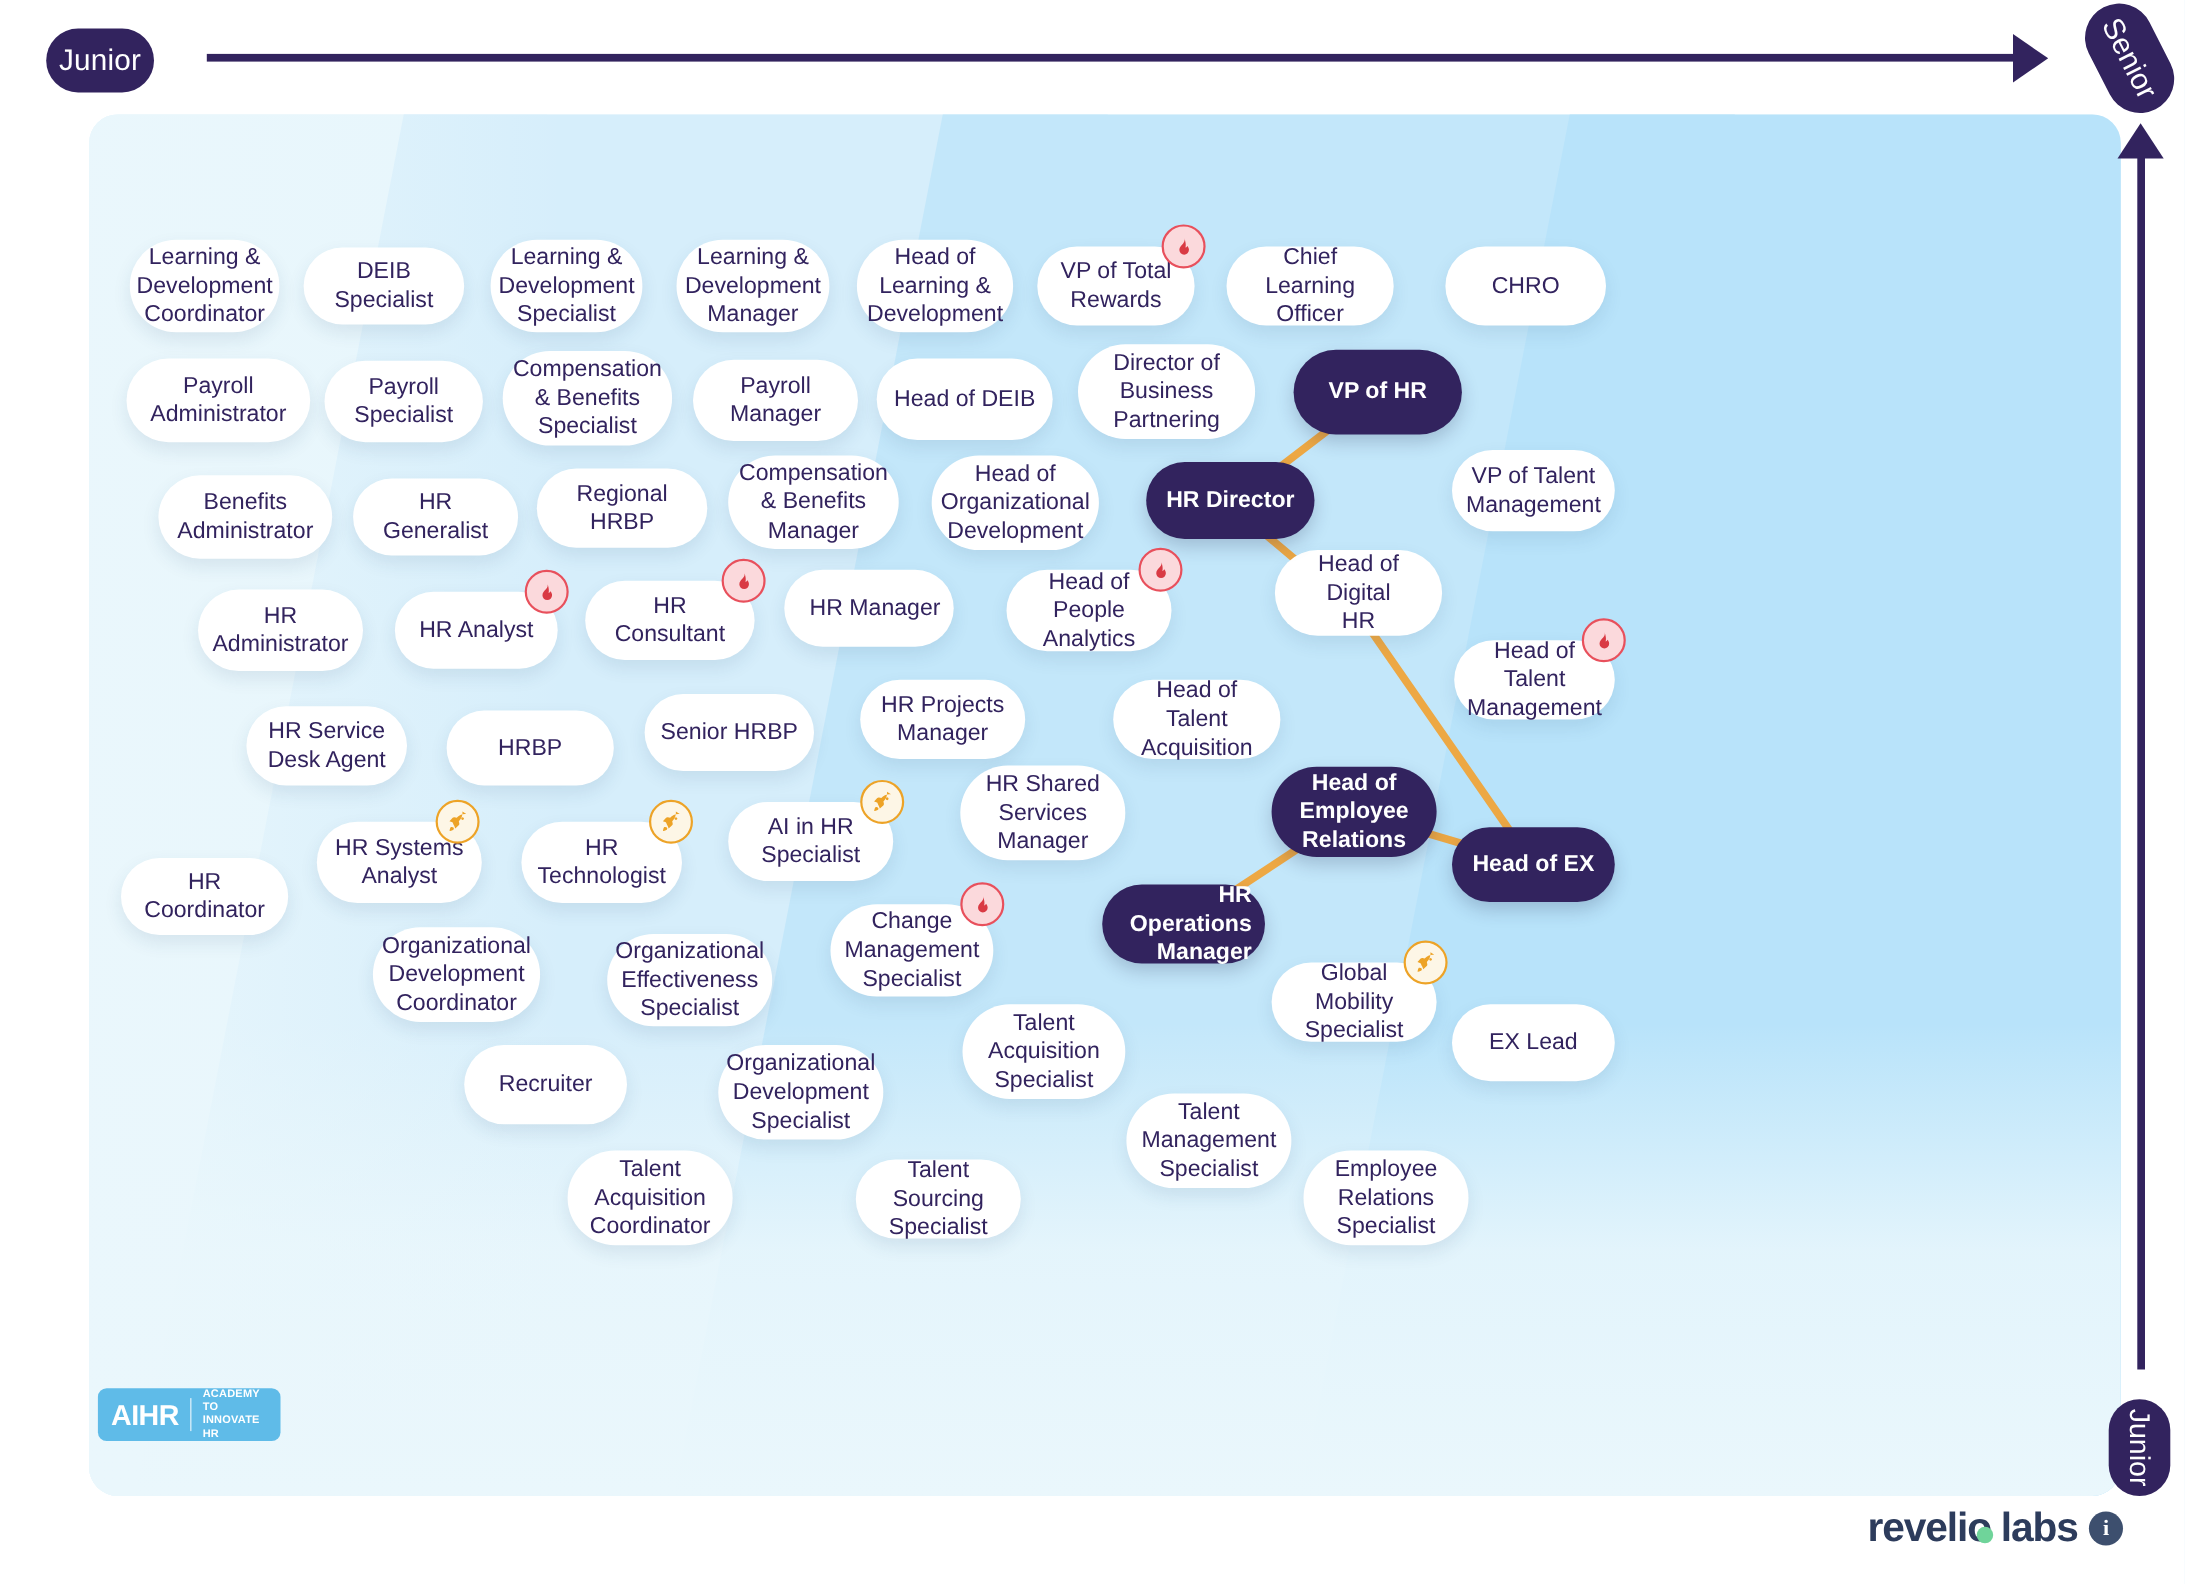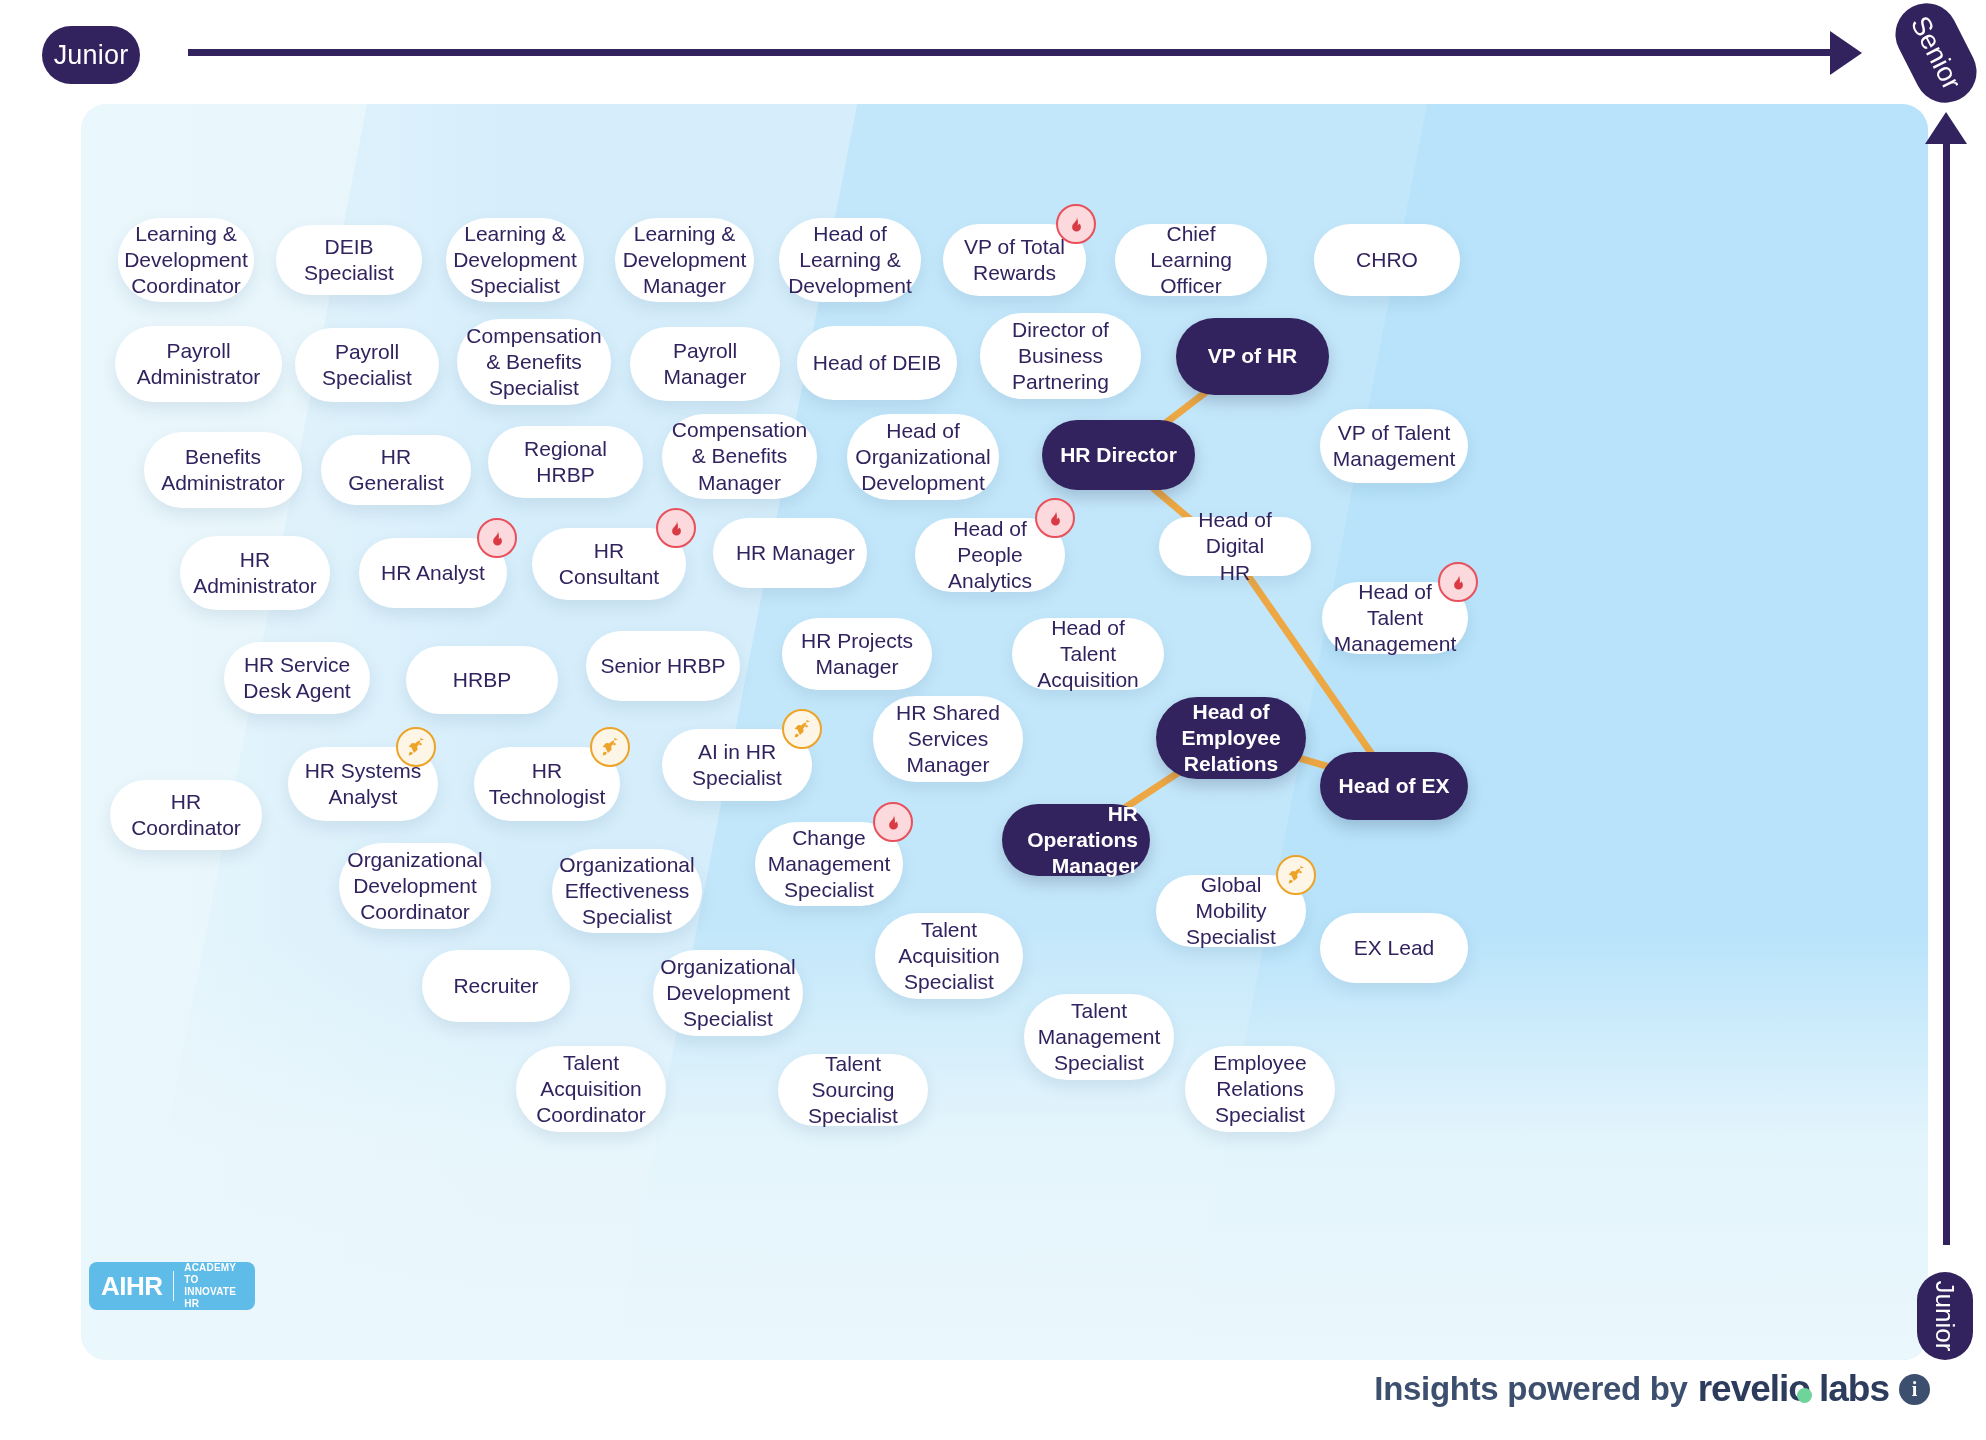--- a/index.html
+++ b/index.html
@@ -379,21 +379,21 @@
         <div>
           <span>Head of People</span>
           <span>Analytics</span>
         </div>
       </div>
       <div class="badge hot" style="left: 1035px; top: 498px;">
         <svg width="21" height="21" viewBox="0 0 24 24">
           <path fill="#d93a44" d="M12 2c1.2 3.1.2 4.9-1.2 6.6C9.2 10.5 7 12 7 15a5 5 0 0 0 10 0c0-1.7-.8-3-1.7-4.1-.5 1-1.2 1.6-2 1.8.8-2.4.4-5.1-1.3-10.7z"></path>
         </svg>
       </div>
-      <div class="bub" style="left: 1159px; top: 517px; width: 152px; height: 59px;">
+      <div class="bub" style="left: 1159px; top: 500px; width: 152px; height: 78px;">
         <div>
           <span>Head of Digital</span>
           <span>HR</span>
         </div>
       </div>
       <div class="bub" style="left: 1322px; top: 582px; width: 146px; height: 72px;">
         <div>
           <span>Head of Talent</span>
           <span>Management</span>
         </div>
@@ -578,21 +578,20 @@
       </div>
       <div class="bub" style="left: 778px; top: 1054px; width: 150px; height: 72px;">
         <div>
           <span>Talent Sourcing</span>
           <span>Specialist</span>
         </div>
       </div>
     </div>
 
   <div id="footer">
-    <span class="ins">Insights powered by</span>
     <span class="rev">
         <span>revelio</span>
         <span class="revdot"></span>
         <span style="margin-left:6px">labs</span>
       </span>
     <span class="info">i</span>
   </div>
 
 </div>
 

